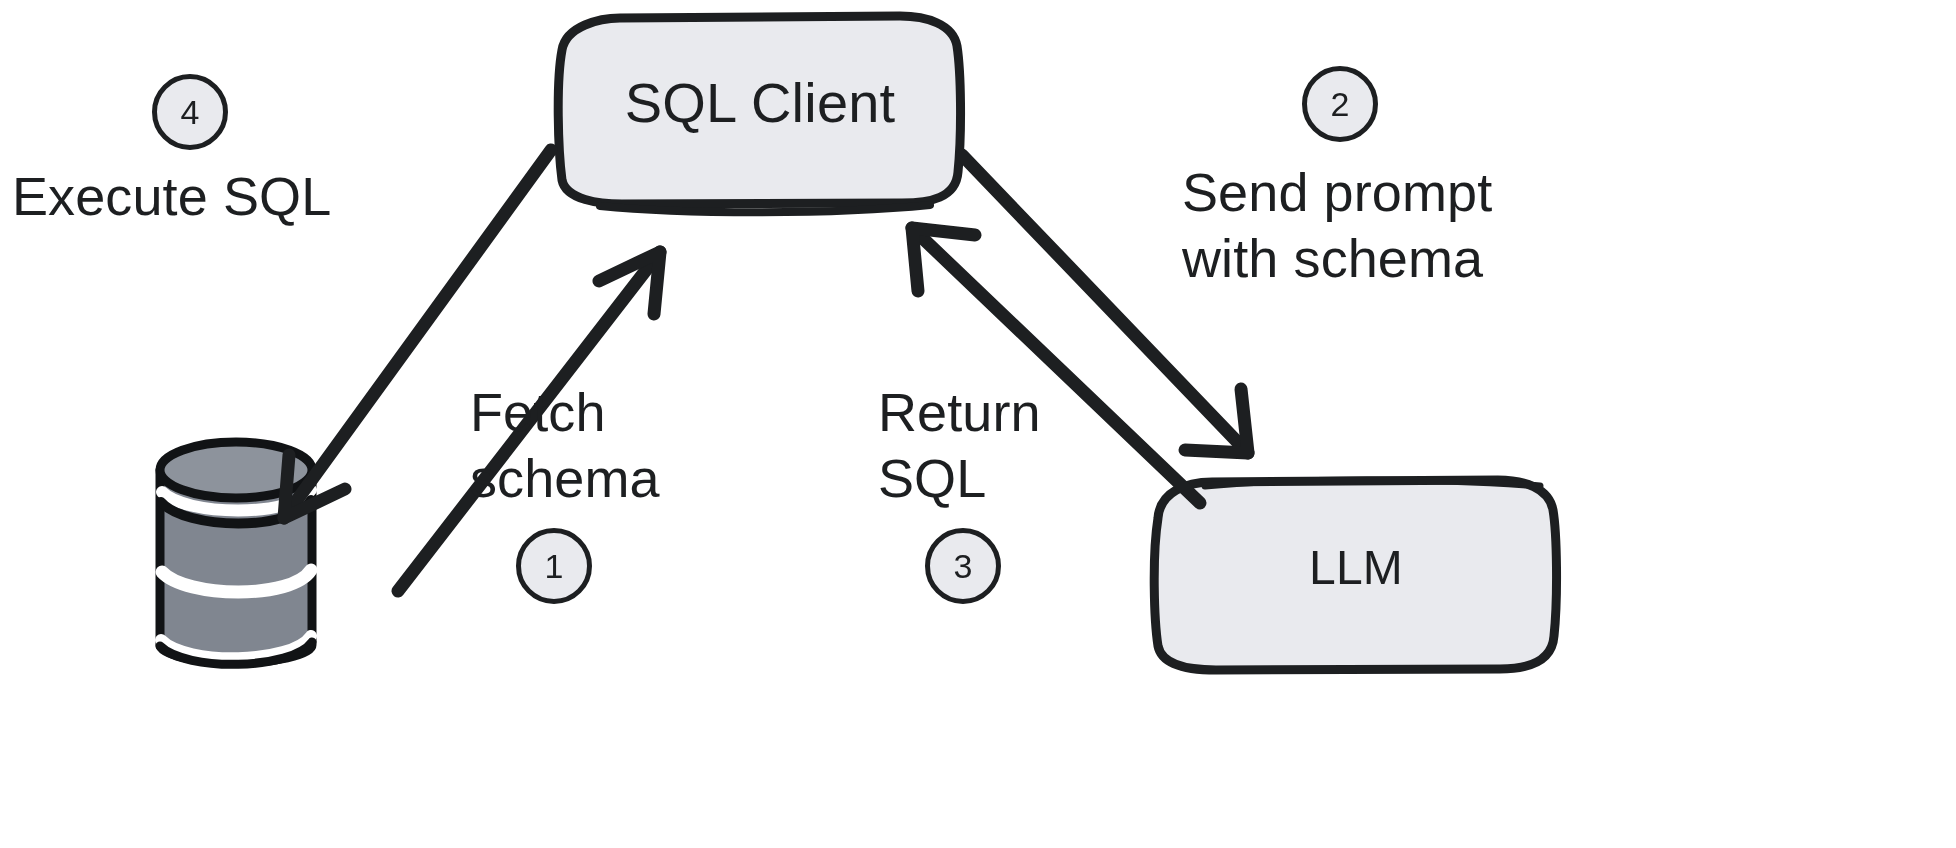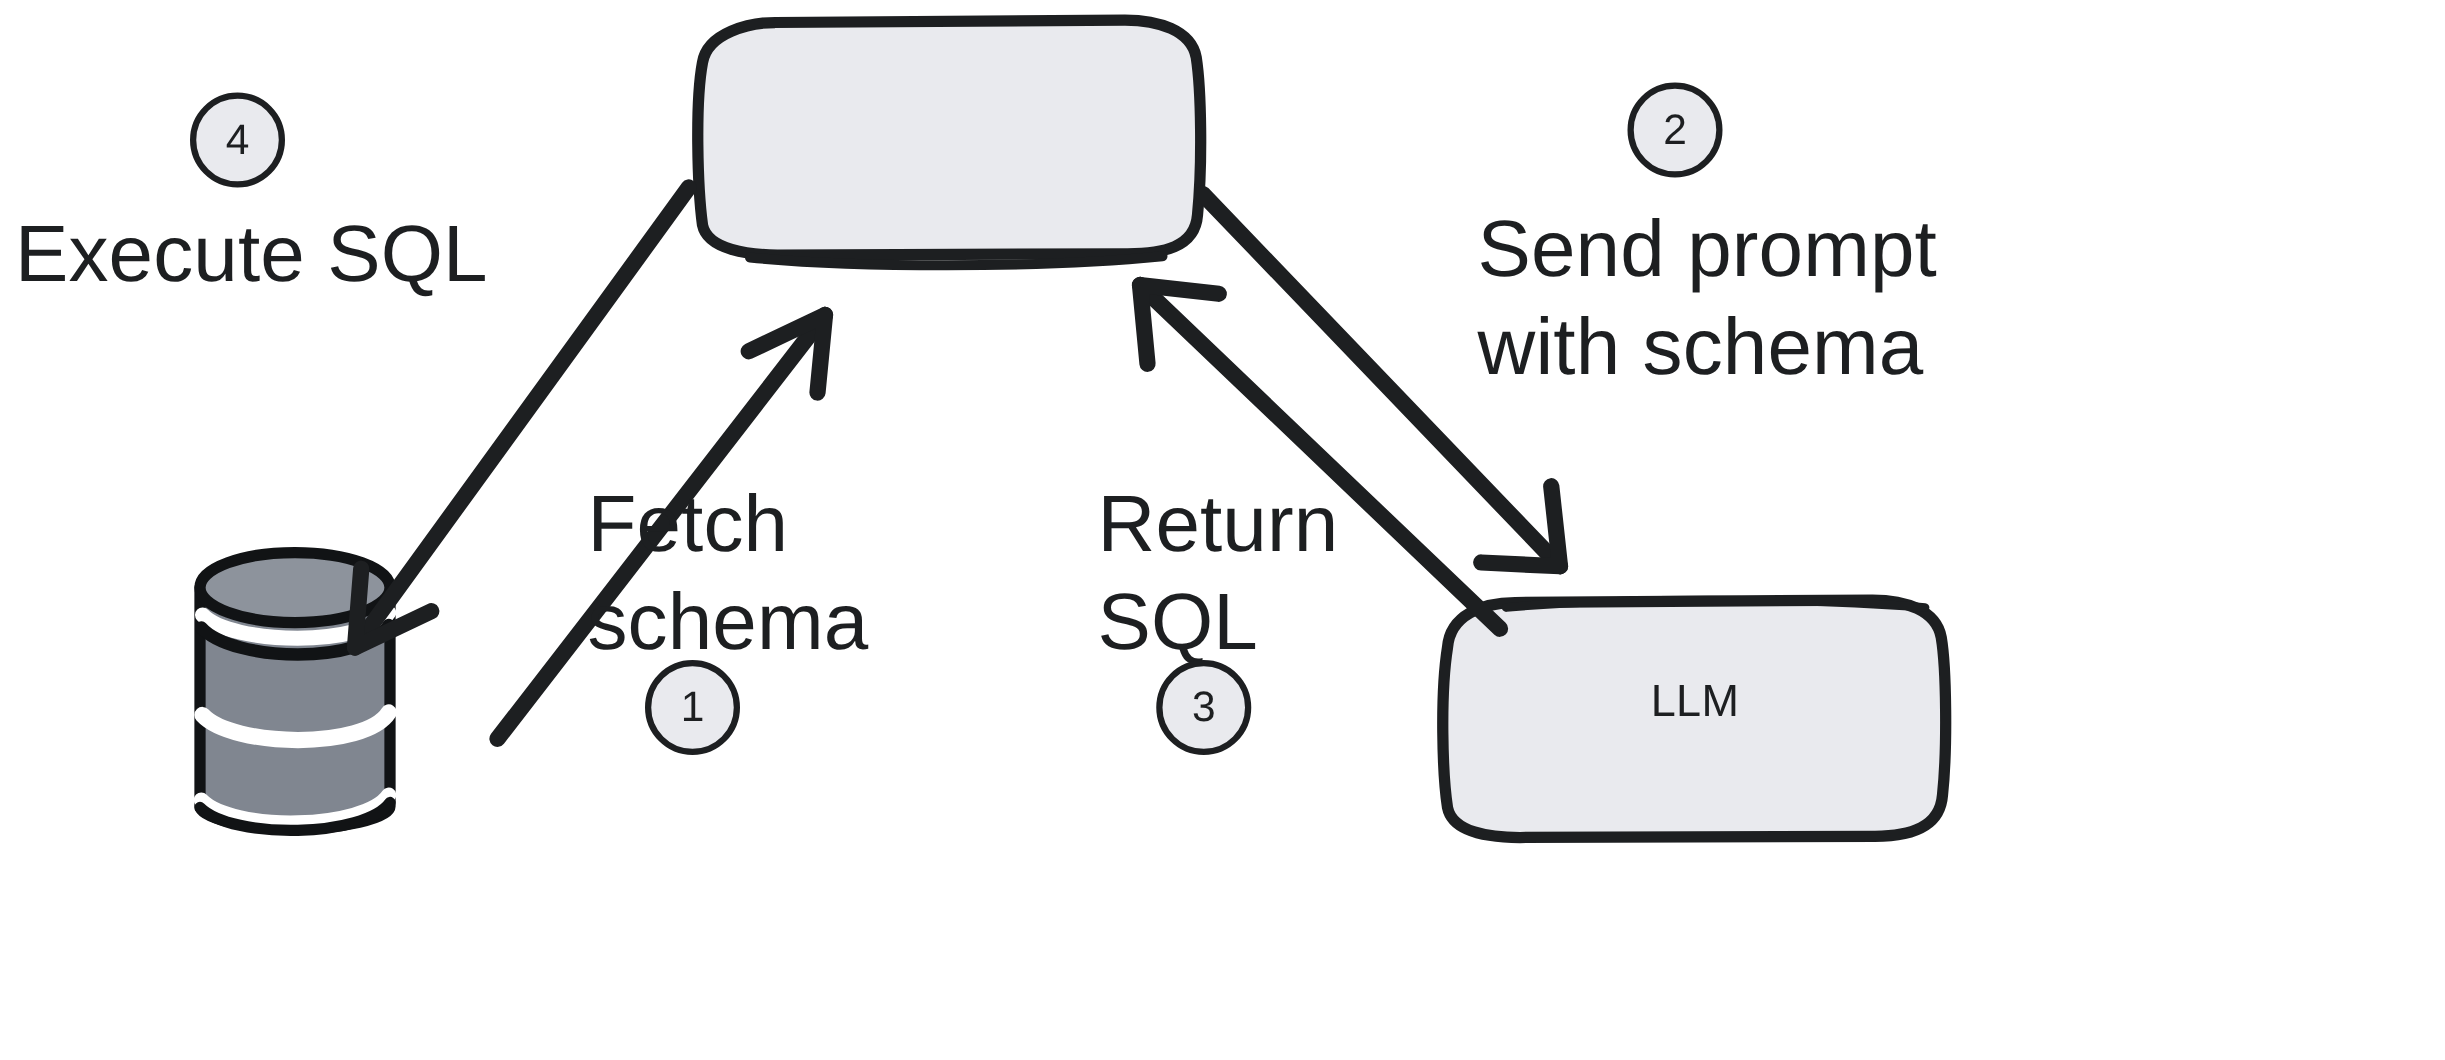--- a/index.html
+++ b/index.html
@@ -28,21 +28,21 @@
     position: absolute;
     color: #1d1f21;
     font-weight: 400;
     white-space: nowrap;
     text-align: center;
     letter-spacing: 0.2px;
   }
   .edge-label {
     position: absolute;
     color: #1d1f21;
-    font-size: 64px;
+    font-size: 54px;
     line-height: 1.22;
     font-weight: 400;
     white-space: pre-line;
     letter-spacing: 0.1px;
   }
   .step-num {
     position: absolute;
     width: 76px;
     height: 76px;
     border-radius: 50%;
@@ -50,21 +50,21 @@
     border: 5px solid #1d1f21;
     box-sizing: border-box;
     display: flex;
     align-items: center;
     justify-content: center;
     font-size: 34px;
     color: #1d1f21;
     font-weight: 400;
   }
   .box-title-sql { font-size: 56px; }
-  .box-title-llm { font-size: 36px; }
+  .box-title-llm { font-size: 48px; }
 </style>
 </head>
 <body>
 
 <div id="stage">
 
   <svg class="layer" viewBox="0 0 1956 848">
 
     <g>
       <path d="M 620 18
@@ -119,20 +119,21 @@
       <path d="M 962 155 L 1248 453" fill="none" stroke="#1d1f21" stroke-width="13" stroke-linecap="round"></path>
       <path d="M 1248 453 L 1185 450 M 1248 453 L 1241 389" fill="none" stroke="#1d1f21" stroke-width="13" stroke-linecap="round"></path>
     </g>
 
     <g>
       <path d="M 1200 503 L 912 228" fill="none" stroke="#1d1f21" stroke-width="13" stroke-linecap="round"></path>
       <path d="M 912 228 L 975 235 M 912 228 L 918 291" fill="none" stroke="#1d1f21" stroke-width="13" stroke-linecap="round"></path>
     </g>
   </svg>
 
+  <div class="node-label box-title-sql" style="left:560px; top:70px; width:400px;">SQL Client</div>
 
   <div class="node-label box-title-llm" style="left:1156px; top:540px; width:400px;">LLM</div>
 
   <div class="step-num" style="left:152px; top:74px;">4</div>
   <div class="edge-label" style="left:12px; top:164px; width:400px; text-align:left;">Execute SQL</div>
 
   <div class="step-num" style="left:1302px; top:66px;">2</div>
   <div class="edge-label" style="left:470px; top:380px; width:300px; text-align:left;">Fetch
 schema</div>
 

